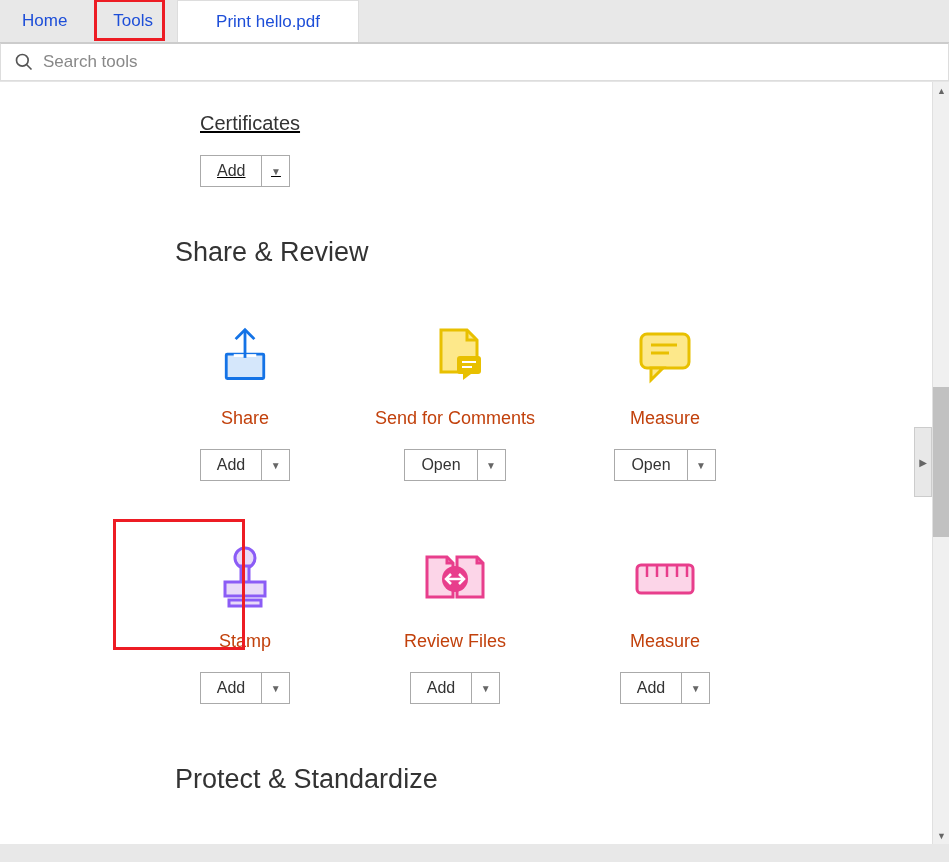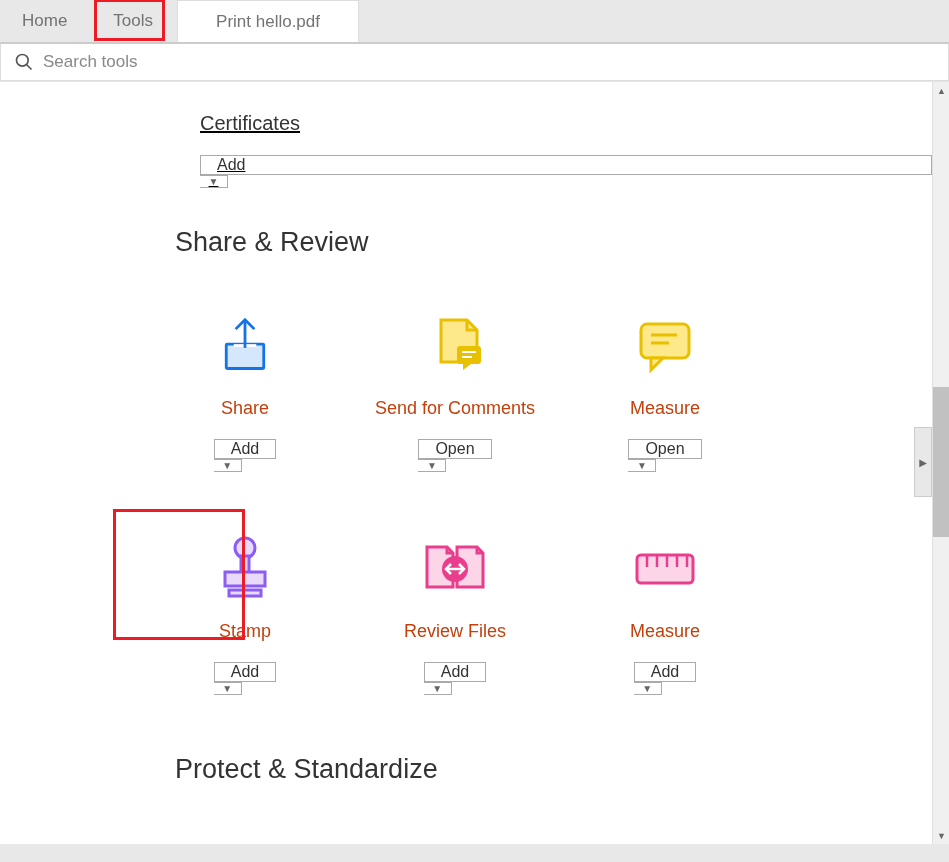--- a/index.html
+++ b/index.html
@@ -17,21 +17,21 @@
       background: #e8e8e8;
       display: flex;
       align-items: stretch;
       border-bottom: 1px solid #ccc;
     }
     .tab {
       padding: 0 24px;
       display: flex;
       align-items: center;
       font-size: 17px;
-      color: #737373;
+      color: #1d4ed8;
       cursor: pointer;
       background: #e8e8e8;
       border-right: none;
       position: relative;
     }
     .tab.home { padding: 0 22px; }
     .tab.doc {
       background: #fff;
       border: 1px solid #ddd;
       border-bottom: none;
@@ -119,21 +119,21 @@
       padding-left: 175px;
       padding-top: 30px;
       padding-right: 17px;
     }
 
     .section-title {
       font-size: 27px;
       color: #333;
       font-weight: 400;
       margin-bottom: 40px;
-      margin-top: 40px;
+      margin-top: 50px;
     }
     .small-title {
       font-size: 20px;
       color: #333;
       font-weight: 400;
       margin-bottom: 20px;
     }
 
     .tools-grid {
       display: flex;
@@ -160,21 +160,20 @@
       font-size: 18px;
       color: #c2410c;
       margin-top: 5px;
       margin-bottom: 20px;
       text-align: center;
     }
 
     .action-btn-group {
       display: flex;
       height: 32px;
-      flex-direction: column;
     }
     .action-btn {
       background: #fff;
       border: 1px solid #aaa;
       font-size: 16px;
       color: #333;
       padding: 0 16px;
       display: flex;
       align-items: center;
       cursor: pointer;

